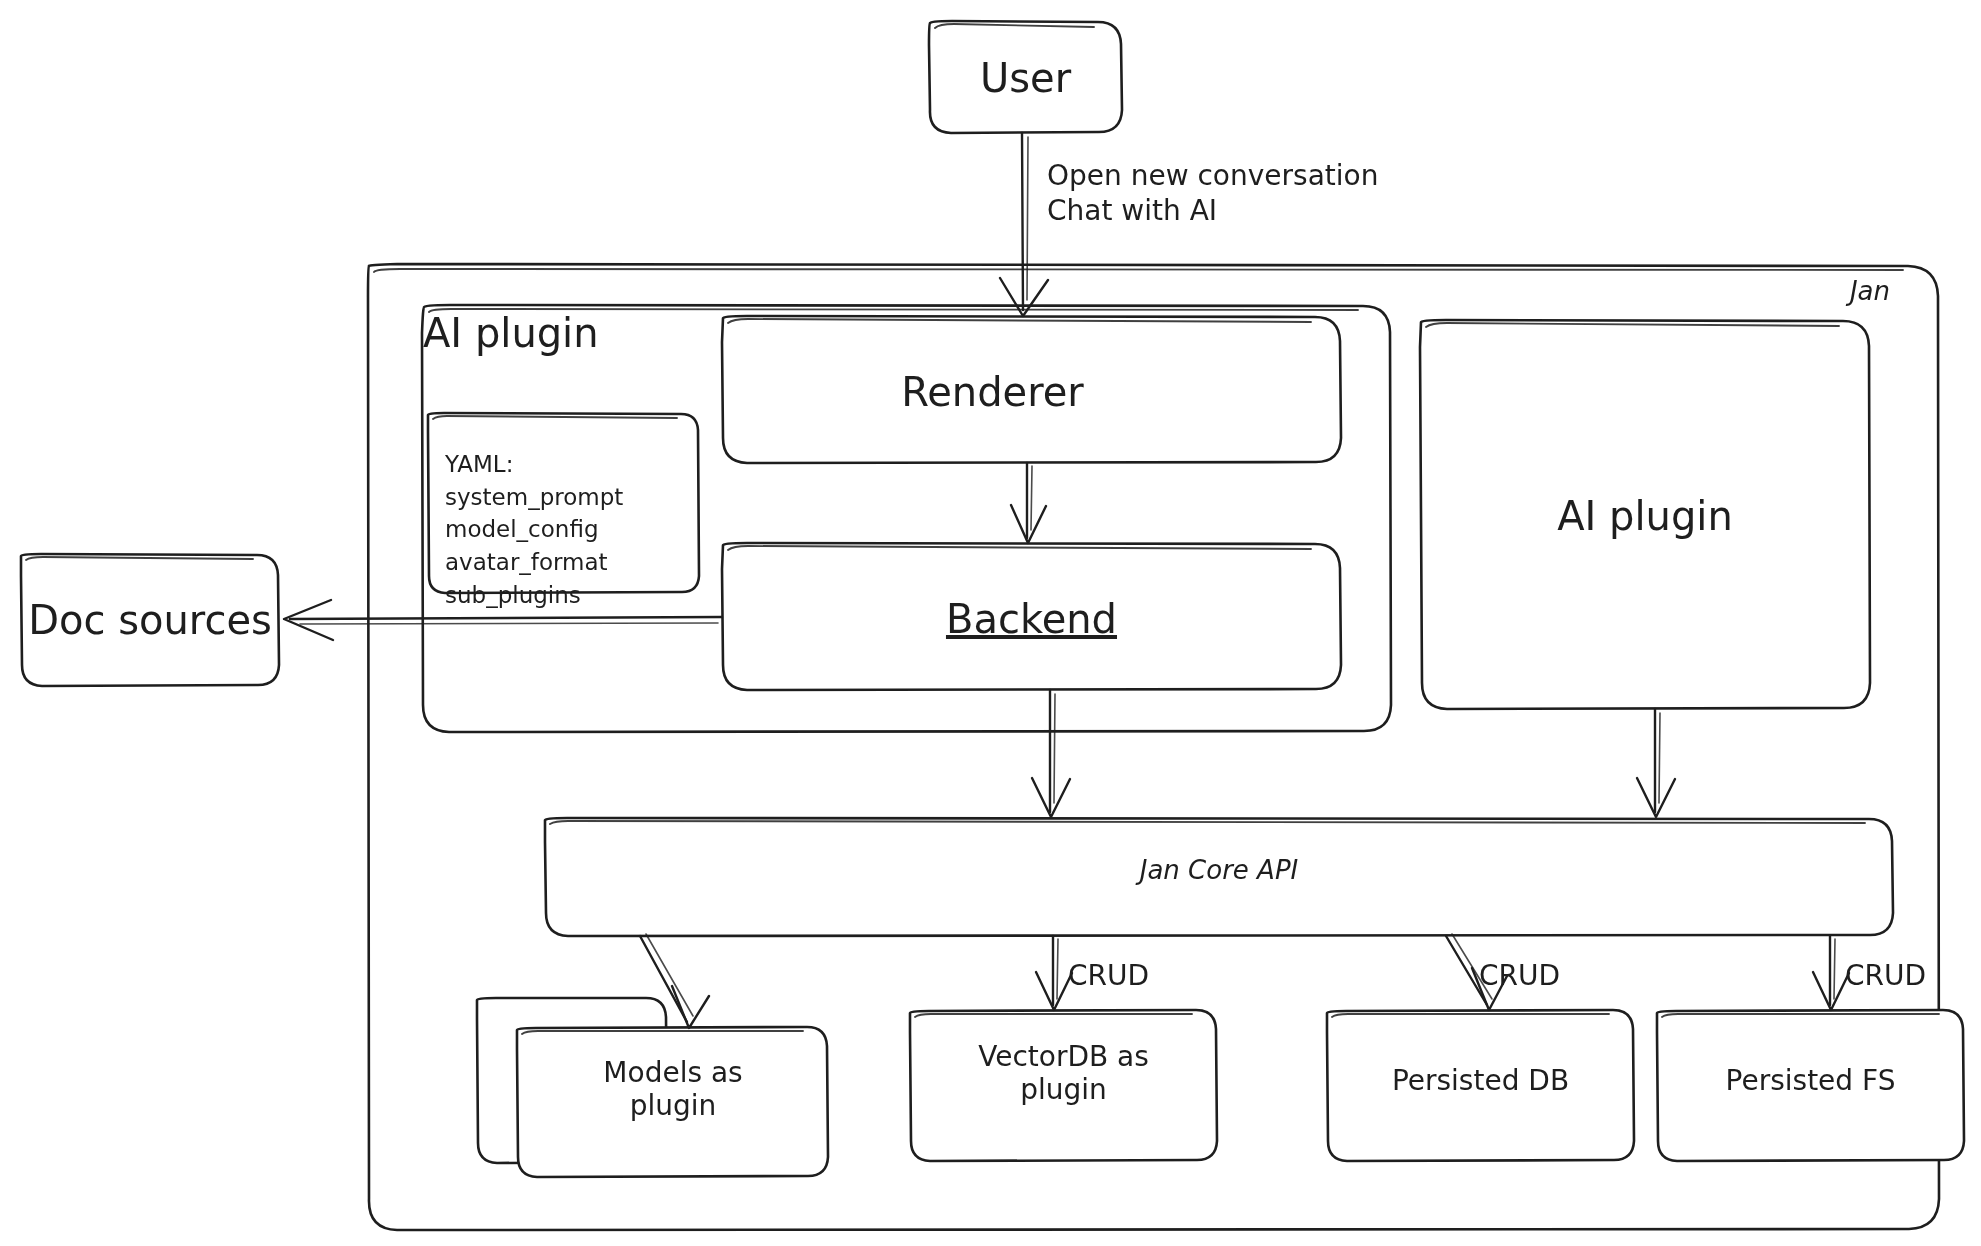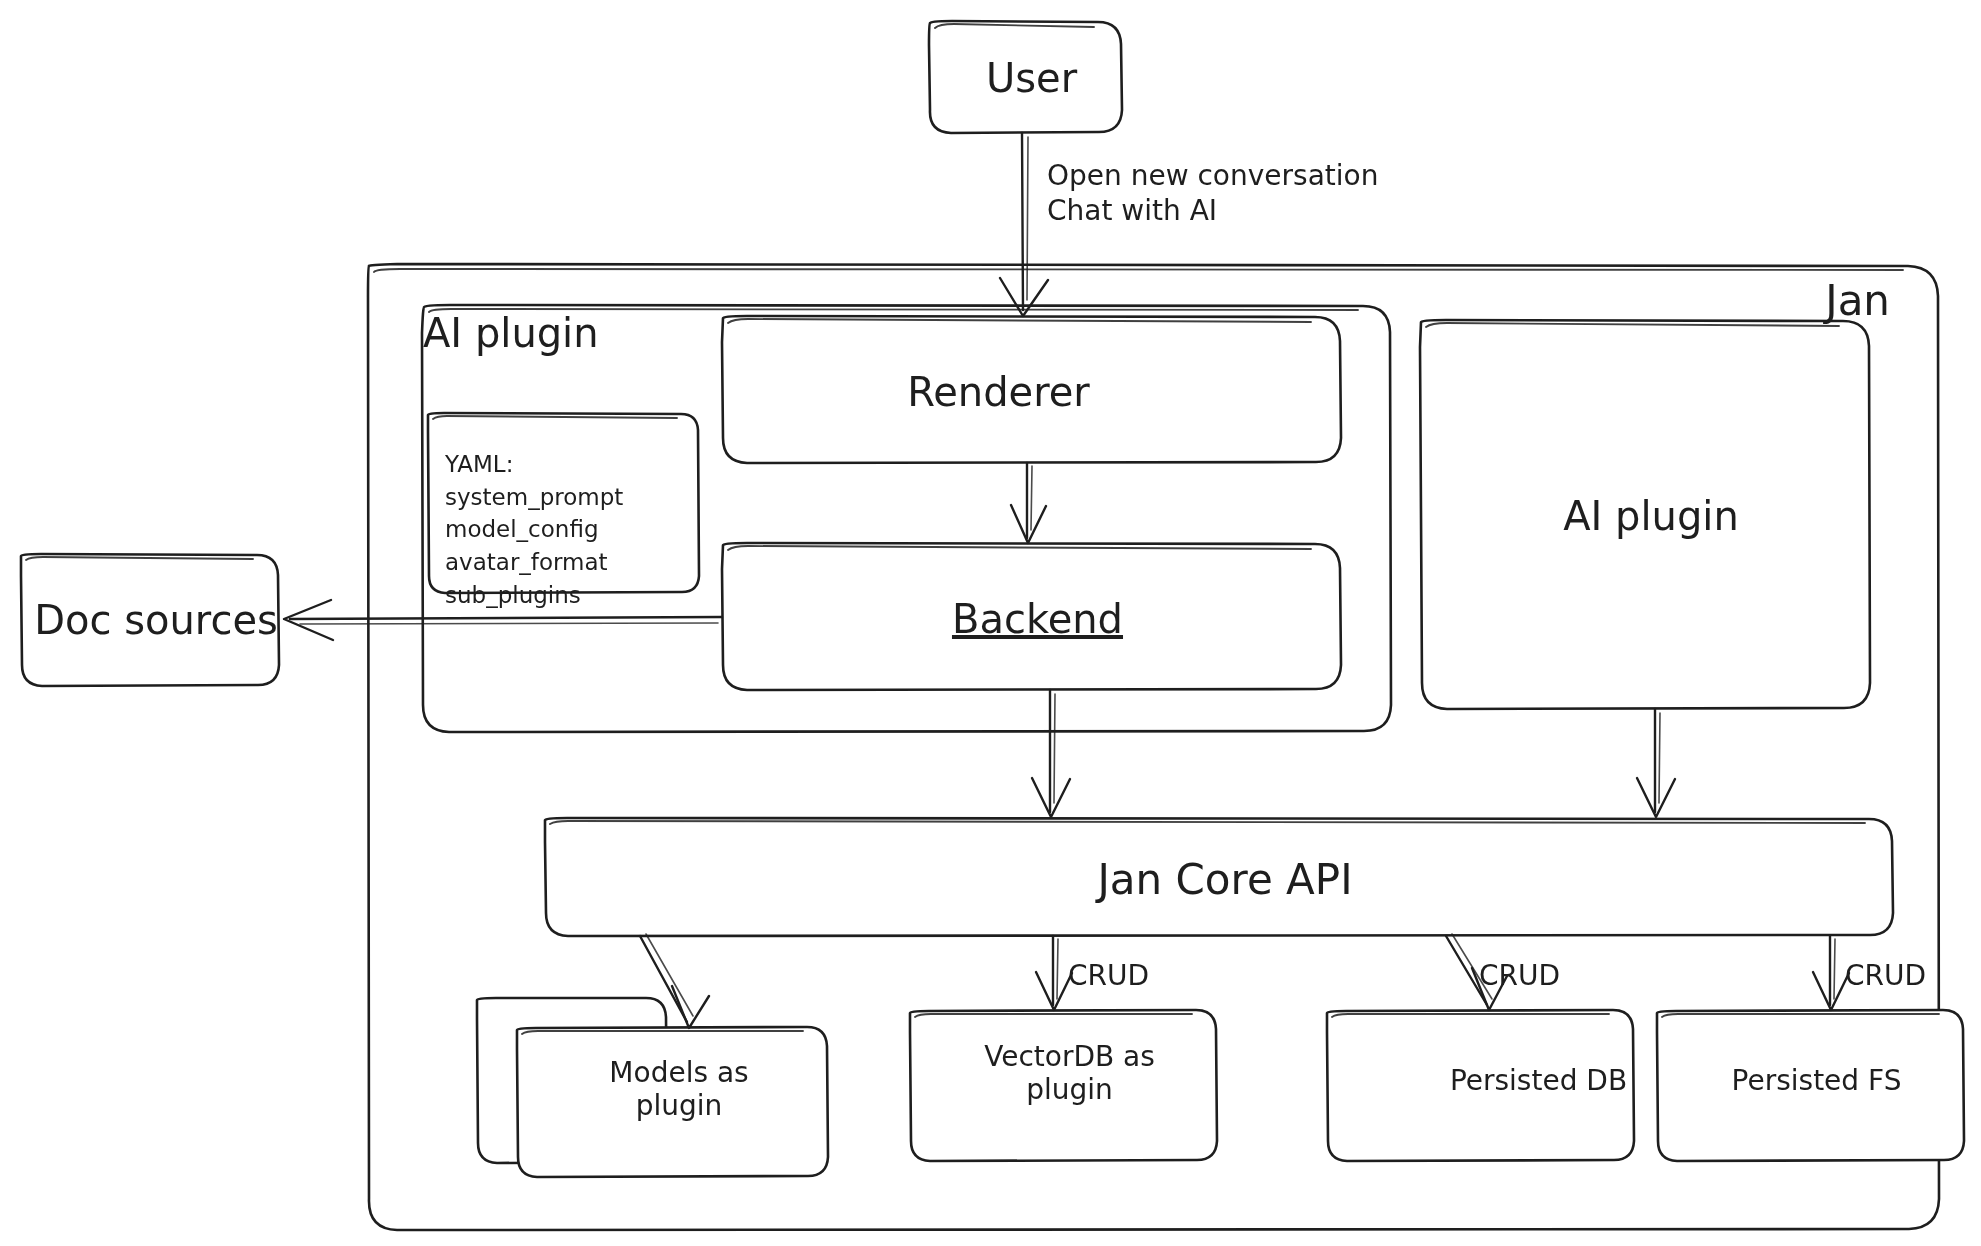--- a/index.html
+++ b/index.html
@@ -23,21 +23,20 @@
     height: 1246px;
   }
   .node-label {
     position: absolute;
     color: #1e1e1e;
     font-family: "DejaVu Sans", sans-serif;
     text-align: center;
     line-height: 1.18;
     white-space: pre-line;
     pointer-events: none;
-    margin-left: 6px;
   }
   .edge-label {
     position: absolute;
     color: #1e1e1e;
     font-family: "DejaVu Sans", sans-serif;
     line-height: 1.25;
     white-space: pre-line;
   }
   .container-label {
     position: absolute;
@@ -45,21 +44,21 @@
     font-family: "DejaVu Sans", sans-serif;
   }
   .yaml-text {
     position: absolute;
     color: #1e1e1e;
     font-family: "DejaVu Sans", sans-serif;
     line-height: 1.42;
     white-space: pre-line;
   }
   .t40 { font-size: 40px; }
-  .t38 { font-size: 42px; }
+  .t38 { font-size: 26px; font-style: italic; }
   .t36 { font-size: 28px; }
   .t24 { font-size: 23px; margin-top: 24px; }
 </style>
 </head>
 <body>
 
 <div id="canvas">
 
   <svg class="layer" viewBox="0 0 1981 1246">
     <defs>
@@ -208,21 +207,21 @@
   <div class="node-label t40" style="left:21px; top:597px; width:258px;">Doc sources</div>
 
   <div class="node-label t38" style="left:545px; top:855px; width:1348px;">Jan Core API</div>
 
   <div class="node-label t36" style="left:522px; top:1056px; width:302px;">Models as
 plugin</div>
 
   <div class="node-label t36" style="left:912px; top:1040px; width:303px;">VectorDB as
 plugin</div>
 
-  <div class="node-label t36" style="left:1381px; top:1064px; width:303px;">Persisted DB</div>
+  <div class="node-label t36" style="left:1329px; top:1064px; width:303px;">Persisted DB</div>
 
   <div class="node-label t36" style="left:1659px; top:1064px; width:303px;">Persisted FS</div>
 
   <div class="yaml-text t24" style="left:445px; top:424px;">YAML:
 system_prompt
 model_config
 avatar_format
 sub_plugins</div>
 
   <div class="edge-label t36" style="left:1047px; top:158px;">Open new conversation

